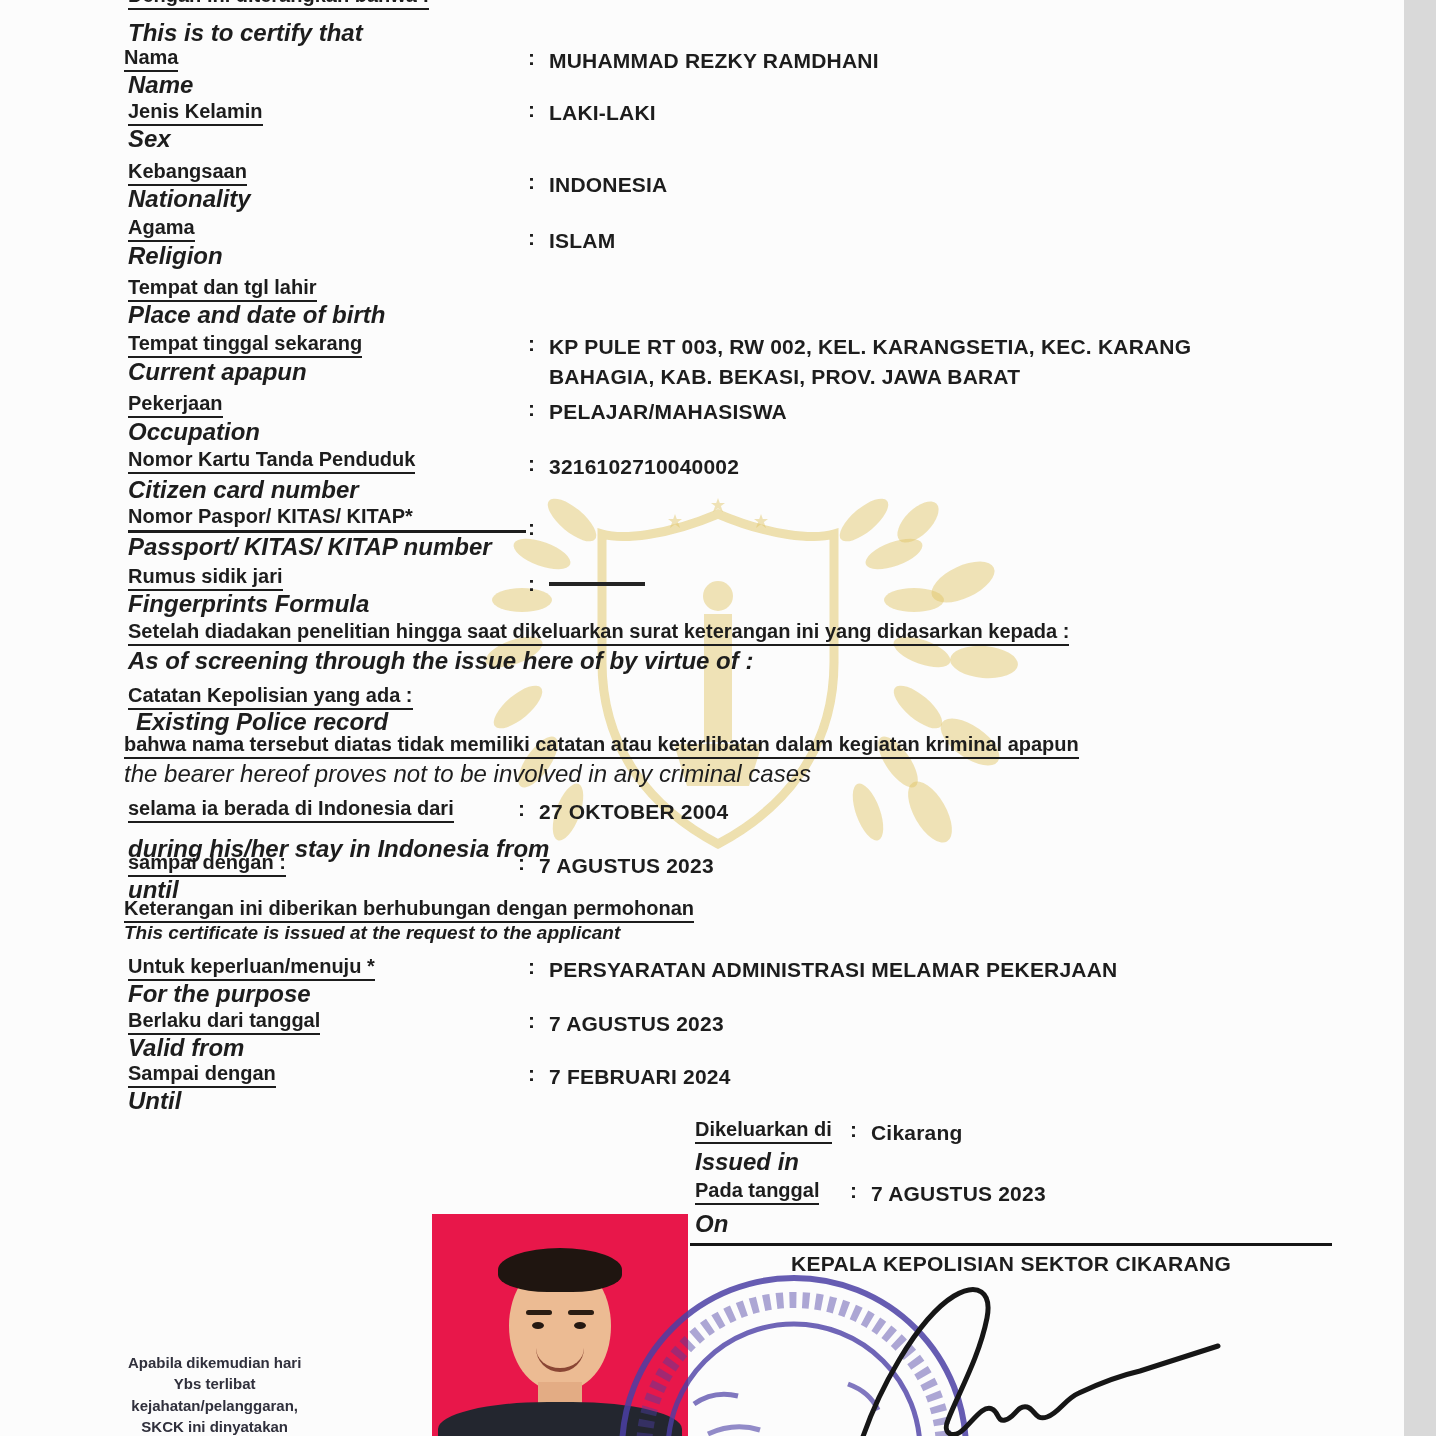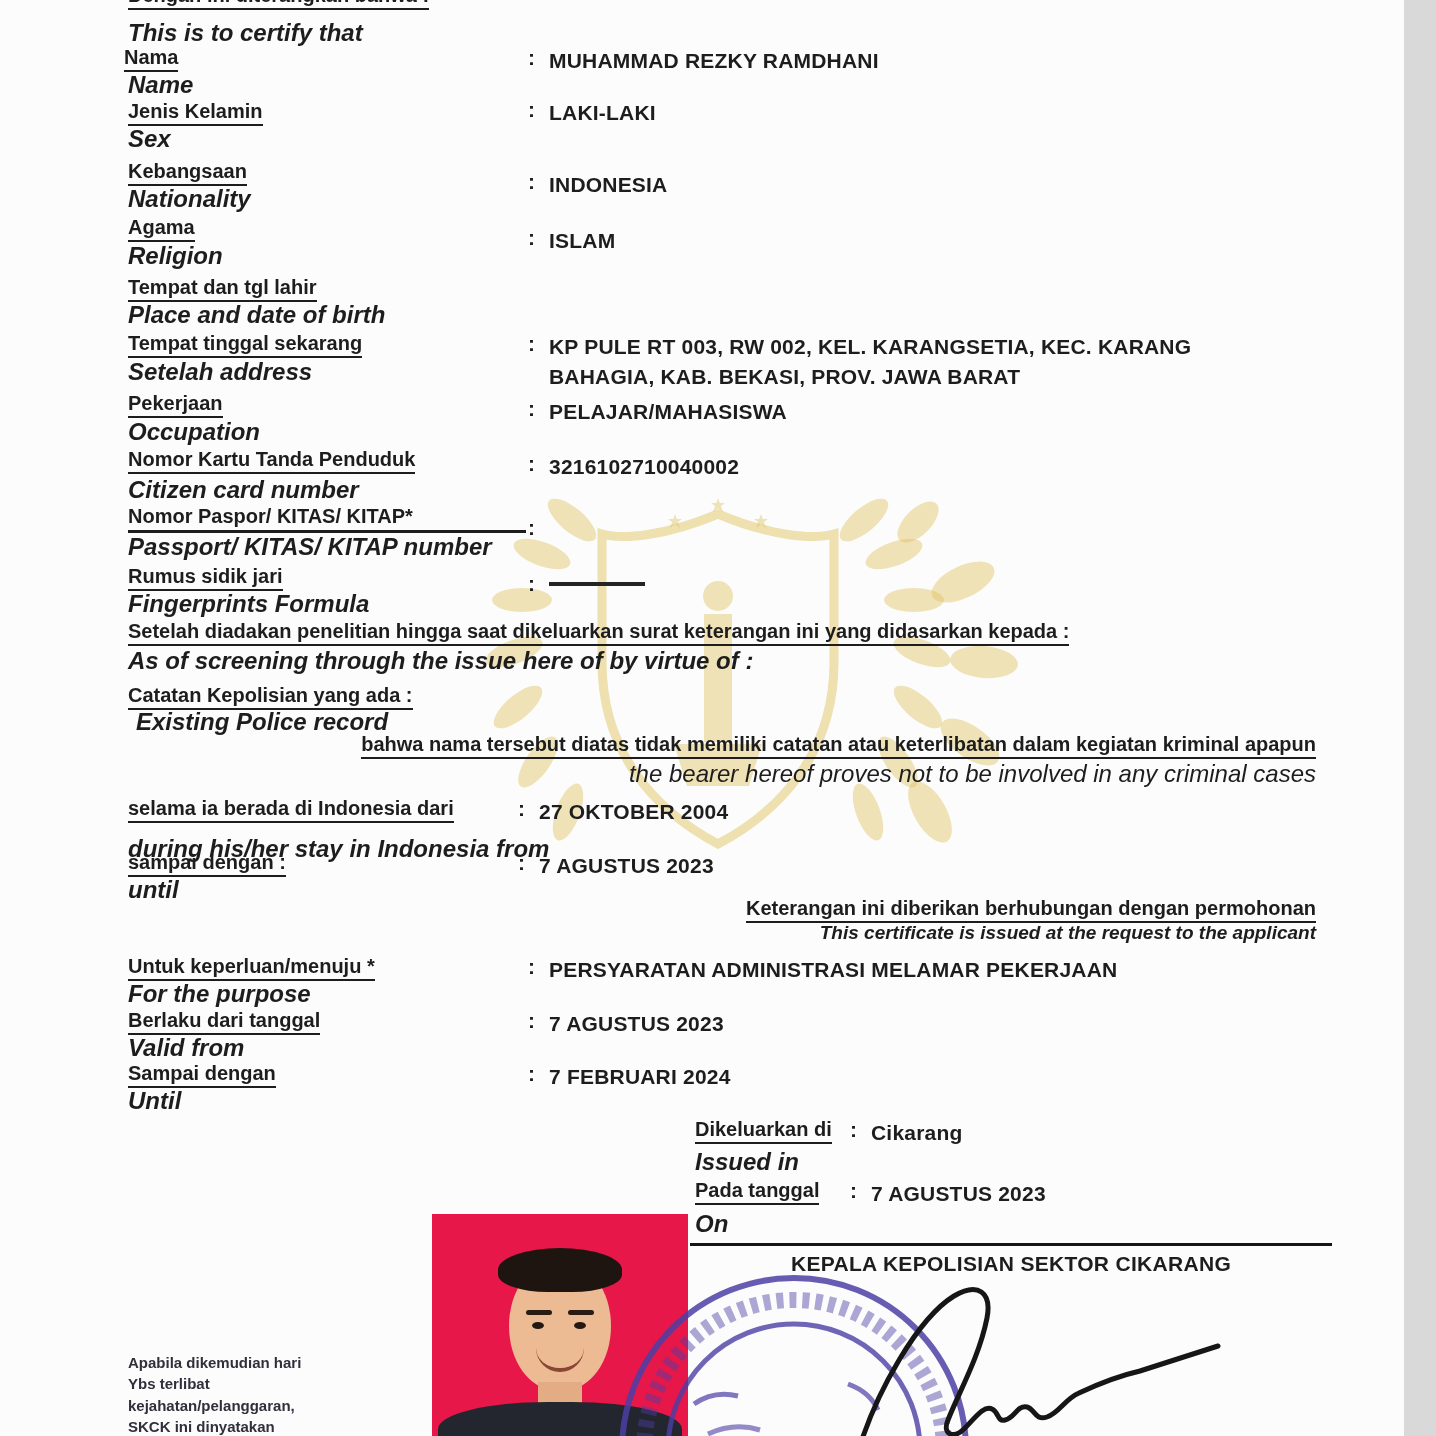--- a/index.html
+++ b/index.html
@@ -16,28 +16,28 @@
     display:inline-block;border-bottom:2px solid currentColor;padding-bottom:1px;
   }
   .lbl.thick{border-bottom-width:3px;}
   .en{font-size:24px;font-style:italic;font-weight:600;line-height:1.1;}
   .valrow{left:528px;}
   .colon{font-size:21px;font-weight:700;vertical-align:top;}
   .val{
     display:inline-block;margin-left:14px;width:690px;
     font-size:21px;font-weight:700;letter-spacing:.2px;line-height:1.42;vertical-align:top;
   }
-  .centerline{left:140px;width:1176px;text-align:right;}
+  .centerline{left:124px;width:1176px;text-align:left;}
   .uline{border-bottom:2px solid currentColor;display:inline-block;padding-bottom:1px;font-size:20px;font-weight:700;}
   .cen-en{font-size:19px;font-style:italic;font-weight:700;}
   .stmt-en{font-size:24px;font-style:italic;font-weight:400;}
   .dash{display:inline-block;width:96px;height:4px;background:#242424;margin-left:14px;margin-top:10px;vertical-align:top;}
   .sigline{left:690px;top:1243px;width:642px;height:3px;background:#151515;}
   .sigtitle{left:690px;top:1252px;width:642px;text-align:center;font-size:21px;font-weight:700;letter-spacing:.3px;}
-  .footnote{font-size:15px;font-weight:700;color:#30303c;line-height:1.42;}
+  .footnote{font-size:15px;font-weight:700;color:#30303c;line-height:1.42;text-align:center;}
   .strip{position:absolute;top:0;right:0;width:32px;height:1436px;background:var(--c-edge,#dadada);}
   
   .photo{left:432px;top:1214px;width:256px;height:230px;background:var(--c-photo,#e8174a);overflow:hidden;}
   .face{position:absolute;left:77px;top:48px;width:102px;height:128px;background:#ecbb93;border-radius:50%/55%;}
   .bangs{position:absolute;left:66px;top:34px;width:124px;height:44px;background:#1f1510;border-radius:50% 50% 40% 40%;}
   .brow{position:absolute;width:26px;height:5px;background:#2a1c12;border-radius:3px;top:96px;}
   .eye{position:absolute;width:12px;height:7px;background:#241812;border-radius:50%;top:108px;}
   .smile{position:absolute;left:104px;top:134px;width:48px;height:20px;border:4px solid #8a4634;border-top:none;border-left:none;border-right:none;border-radius:0 0 50% 50%/0 0 100% 100%;}
   .neck{position:absolute;left:106px;top:168px;width:44px;height:30px;background:#e3ac84;}
   .shirt{position:absolute;left:6px;top:188px;width:244px;height:60px;background:#23262f;border-radius:45% 45% 0 0;}
@@ -98,21 +98,21 @@
   <div class="abs valrow" style="top:170px;"><span class="colon">:</span><span class="val">INDONESIA</span></div>
 
   <div class="abs" style="left:128px;top:216px;"><span class="lbl">Agama</span></div>
   <div class="abs en" style="left:128px;top:243px;">Religion</div>
   <div class="abs valrow" style="top:226px;"><span class="colon">:</span><span class="val">ISLAM</span></div>
 
   <div class="abs" style="left:128px;top:276px;"><span class="lbl">Tempat dan tgl lahir</span></div>
   <div class="abs en" style="left:128px;top:302px;">Place and date of birth</div>
 
   <div class="abs" style="left:128px;top:332px;"><span class="lbl">Tempat tinggal sekarang</span></div>
-  <div class="abs en" style="left:128px;top:359px;">Setelah address</div>
+  <div class="abs en" style="left:128px;top:359px;">Current apapun</div>
   <div class="abs valrow" style="top:332px;"><span class="colon">:</span><span class="val">KP PULE RT 003, RW 002, KEL. KARANGSETIA, KEC. KARANG BAHAGIA, KAB. BEKASI, PROV. JAWA BARAT</span></div>
 
   <div class="abs" style="left:128px;top:392px;"><span class="lbl">Pekerjaan</span></div>
   <div class="abs en" style="left:128px;top:419px;">Occupation</div>
   <div class="abs valrow" style="top:397px;"><span class="colon">:</span><span class="val">PELAJAR/MAHASISWA</span></div>
 
   <div class="abs" style="left:128px;top:448px;"><span class="lbl">Nomor Kartu Tanda Penduduk</span></div>
   <div class="abs en" style="left:128px;top:477px;">Citizen card number</div>
   <div class="abs valrow" style="top:452px;"><span class="colon">:</span><span class="val">3216102710040002</span></div>
 

